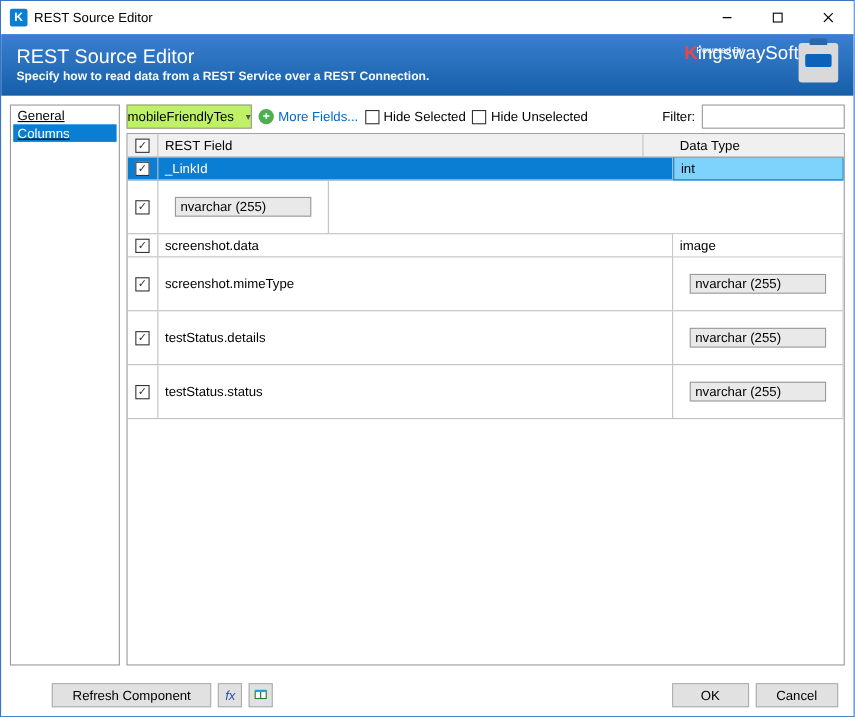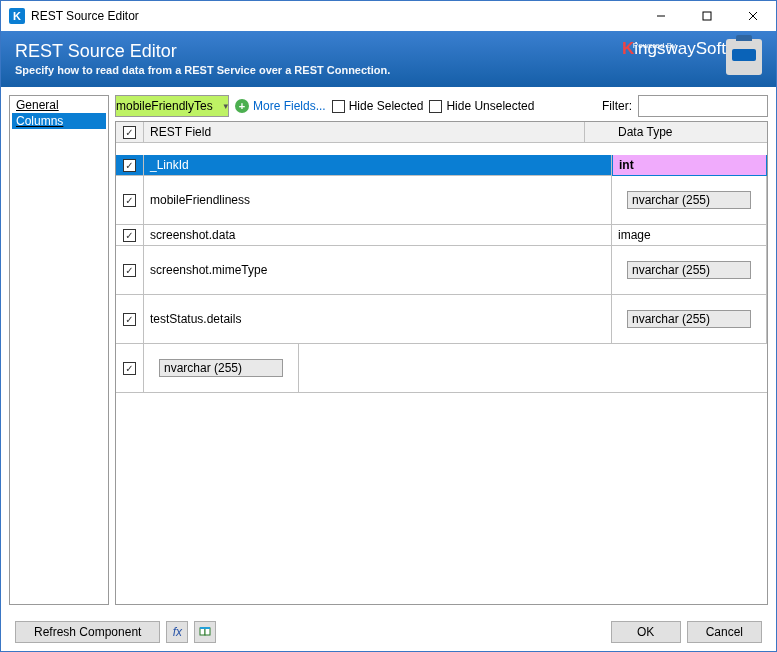--- a/index.html
+++ b/index.html
@@ -27,34 +27,34 @@
 .toolbar { display: flex; align-items: center; gap: 6px; margin-bottom: 4px; }
 .dropdown { border: 1px solid #999; padding: 2px 0; background: #bef264; display: flex; align-items: center; gap: 4px; cursor: pointer; font-size: 12px; height: 22px; width: 114px; }
 .dropdown-txt { flex: 1; overflow: hidden; text-overflow: ellipsis; white-space: nowrap; }
 .chev { font-size: 9px; color: #555; }
 .link-btn { display: flex; align-items: center; gap: 4px; color: #0066cc; cursor: pointer; font-size: 12px; }
 .plus-circ { width: 14px; height: 14px; border-radius: 50%; background: #4caf50; color: #fff; display: flex; align-items: center; justify-content: center; font-size: 11px; line-height: 1; font-weight: bold; }
 .cb-wrap { display: flex; align-items: center; gap: 4px; cursor: pointer; }
 .cb-box { width: 13px; height: 13px; border: 1px solid #333; background: #fff; display: flex; align-items: center; justify-content: center; font-size: 10px; }
 .filter-lbl { margin-left: auto; }
 .filter-input { border: 1px solid #999; height: 22px; width: 130px; padding: 2px 4px; font-size: 12px; }
-.grid { flex: 1; border: 1px solid #999; background: #fff; overflow: hidden; display: flex; flex-direction: column; gap: 12px; }
+.grid { flex: 1; border: 1px solid #999; background: #fff; overflow: hidden; display: flex; flex-direction: column; }
 .grid-header, .grid-row { display: flex; border-bottom: 1px solid #c0c0c0; }
 .grid-header { background: #f0f0f0; }
 .gc { padding: 3px 6px; border-right: 1px solid #c0c0c0; display: flex; align-items: center; font-size: 12px; }
 .gc-cb { width: 28px; justify-content: center; }
 .gc-field { flex: 1; }
 .gc-type { width: 155px; }
 .grid-header .gc-type { border-right: none; margin-left: 27px; }
 .grid-row.sel { background: #0a7ed3; color: #fff; }
 .grid-row.sel .cb-box { background: #fff; }
-.grid-row.sel .gc-type { background: #f0abfc; color: #000; border: 1px solid #0a7ed3; margin: -1px 0; font-weight: bold; }
+.grid-row.sel .gc-type { background: #7dd3fc; color: #000; border: 1px solid #0a7ed3; margin: -1px 0; }
 .dt-edit { background: #e9e9e9; border: 1px solid #999; margin: 15px; padding: 1px 4px; width: 100%; font-size: 12px; }
 .grid-body { flex: 1; overflow: auto; }
-.footer { height: 38px; border-top: 0; padding: 6px 14px; display: flex; align-items: center; gap: 6px; }
+.footer { height: 38px; border-top: 0; padding: 6px 14px; display: flex; align-items: center; gap: 6px; margin-left: 32px; }
 .btn { background: #e1e1e1; border: 1px solid #adadad; padding: 3px 18px; cursor: pointer; font-size: 12px; min-width: 70px; text-align: center; }
 .btn.small-ico { min-width: 22px; padding: 3px 3px; width: 22px; height: 22px; display: flex; align-items: center; justify-content: center; }
 .spacer { flex: 1; }
 .check::after { content: "✓"; color: #333; font-size: 10px; }
 .grid-row.sel .check::after { color: #333; }
 </style>
 </head>
 <body>
 
 <div class="titlebar">
@@ -133,21 +133,20 @@
             <div class="gc gc-cb">
               <span class="cb-box check"></span>
             </div>
             <div class="gc gc-field">_LinkId</div>
             <div class="gc gc-type">int</div>
           </div>
           <div class="grid-row">
             <div class="gc gc-cb">
               <span class="cb-box check"></span>
             </div>
-            <div class="gc gc-field">mobileFriendliness</div>
             <div class="gc gc-type" style="padding: 0px;">
               <div class="dt-edit">nvarchar (255)</div>
             </div>
           </div>
           <div class="grid-row">
             <div class="gc gc-cb">
               <span class="cb-box check"></span>
             </div>
             <div class="gc gc-field">screenshot.data</div>
             <div class="gc gc-type" style="background: rgb(255, 255, 255);">image</div>
@@ -167,20 +166,21 @@
             </div>
             <div class="gc gc-field">testStatus.details</div>
             <div class="gc gc-type" style="padding: 0px;">
               <div class="dt-edit">nvarchar (255)</div>
             </div>
           </div>
           <div class="grid-row">
             <div class="gc gc-cb">
               <span class="cb-box check"></span>
             </div>
+            <div class="gc gc-field">testStatus.status</div>
             <div class="gc gc-type" style="padding: 0px;">
               <div class="dt-edit">nvarchar (255)</div>
             </div>
           </div>
         </div>
     </div>
   </div>
 </div>
 
 <div class="footer">

